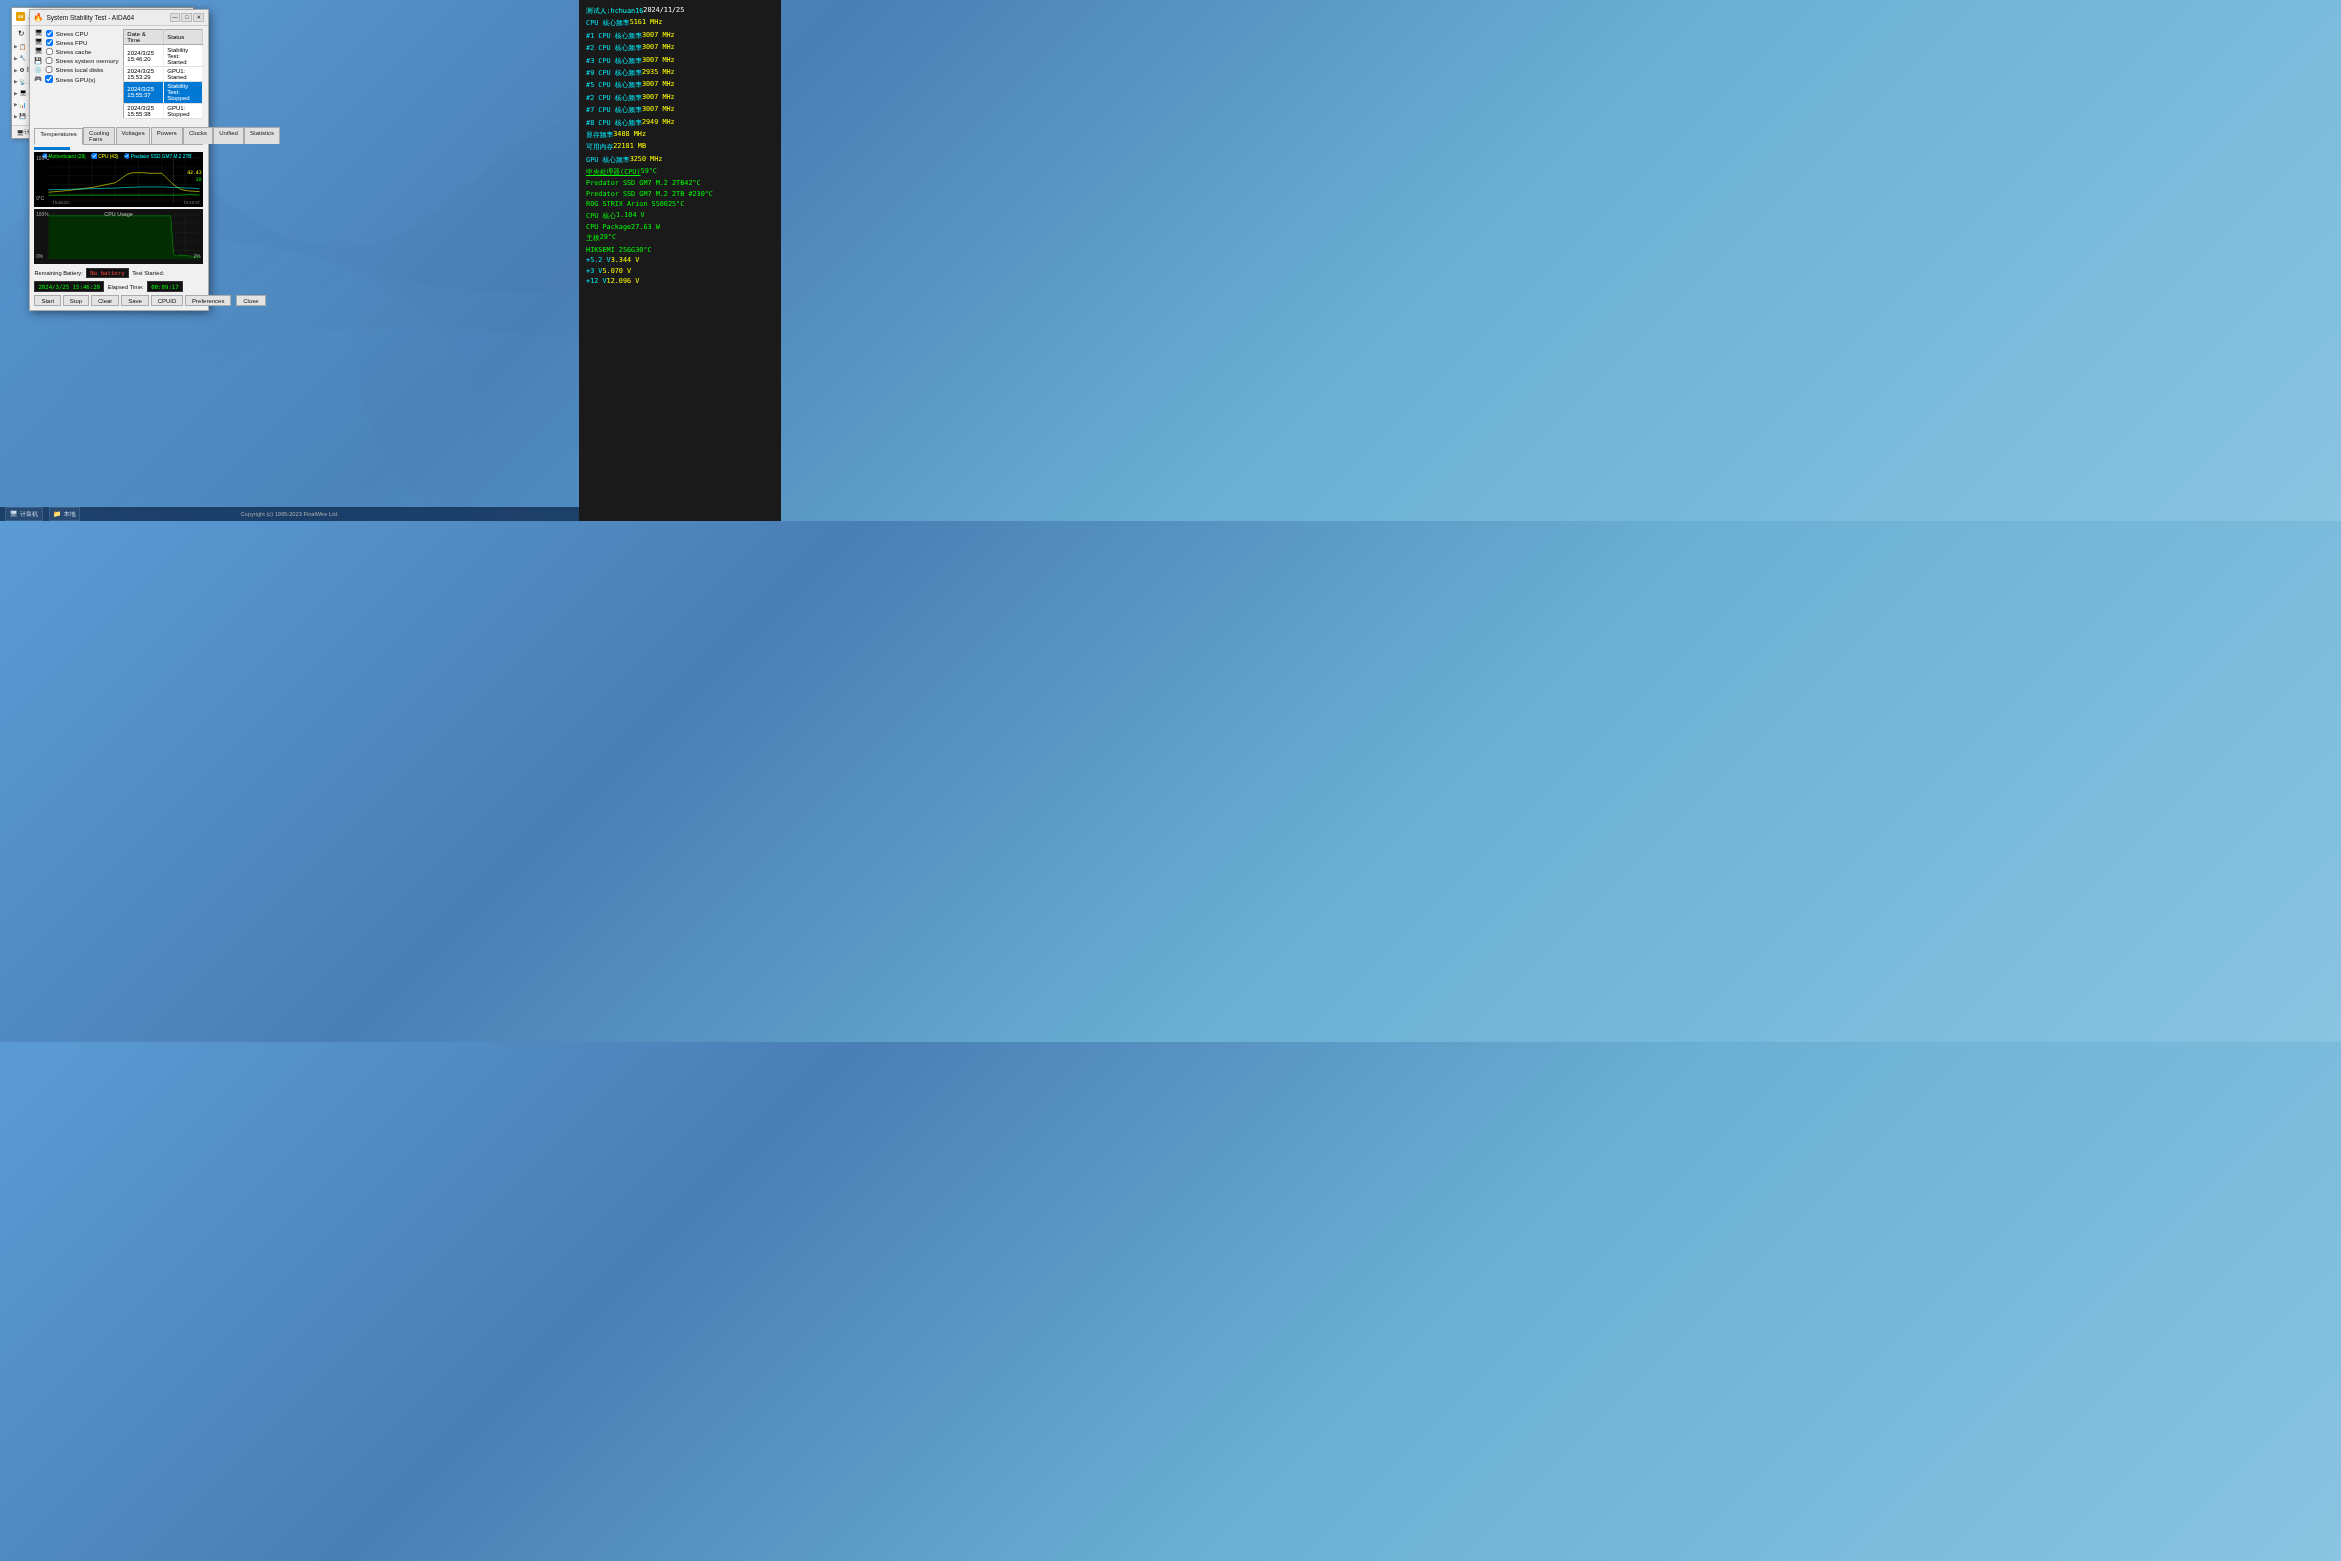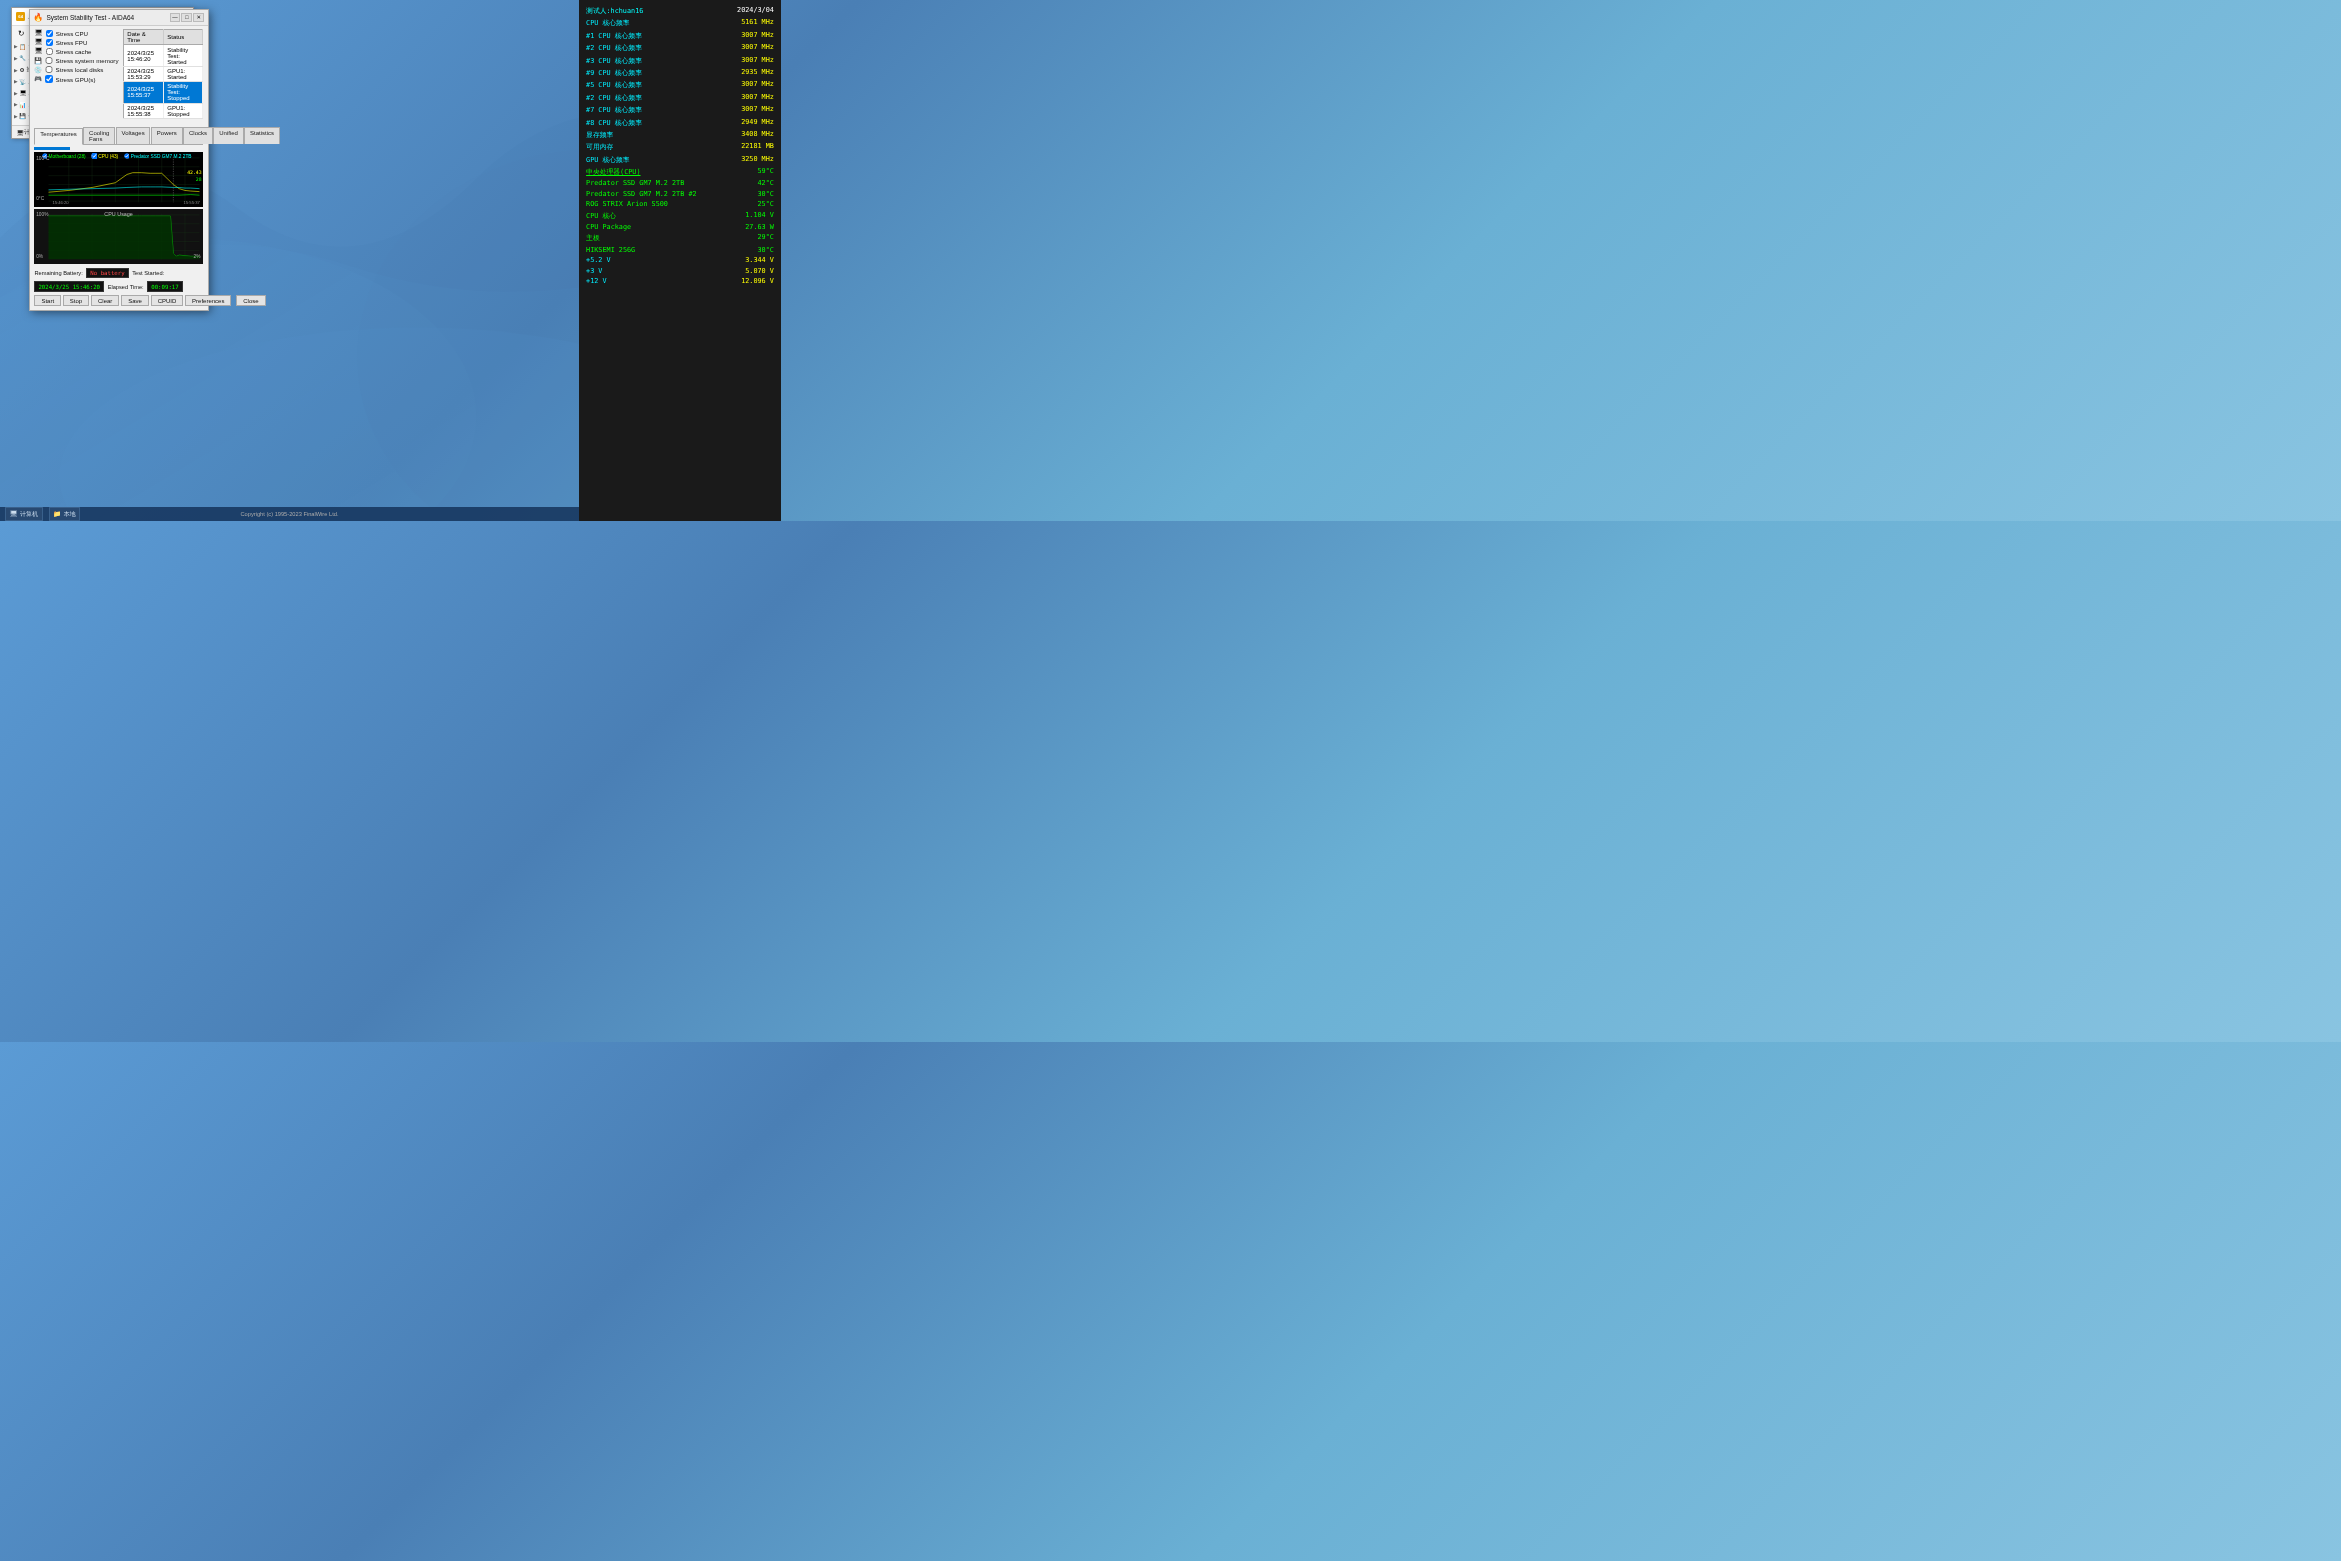--- a/index.html
+++ b/index.html
@@ -315,21 +315,20 @@
       position: absolute;
       right: 0; top: 0; bottom: 0;
       width: 202px;
       background: #1a1a1a;
       padding: 6px 7.1px;
       font-family: monospace;
       overflow-y: auto;
     }
     .info-row {
       display: flex;
-      justify-content: space-between;
       margin-bottom: 2.4px;
       font-size: 6.8px;
     }
     .info-label { color: #00eeff; }
     .info-value { color: #ffff00; }
     .info-value.green { color: #00ff00; }
     .info-value.white { color: #ffffff; }
 
     
     .grid-svg {
@@ -688,21 +687,21 @@
       </div>
       <button class="dlg-btn" style="margin-left:4.8px;">Close</button>
     </div>
   </div>
 </div>
 
 <div class="info-panel">
 
   <div class="info-row">
     <span class="info-label" style="color:#00ffff;">测试人:hchuan16</span>
-    <span class="info-value white">2024/3/04</span>
+    <span class="info-value white">2024/11/25</span>
   </div>
 
   <div class="info-row">
     <span class="info-label">CPU 核心频率</span>
     <span class="info-value">5161 MHz</span>
   </div>
 
   <div class="info-row">
     <span class="info-label">#1 CPU 核心频率</span>
     <span class="info-value">3007 MHz</span>

